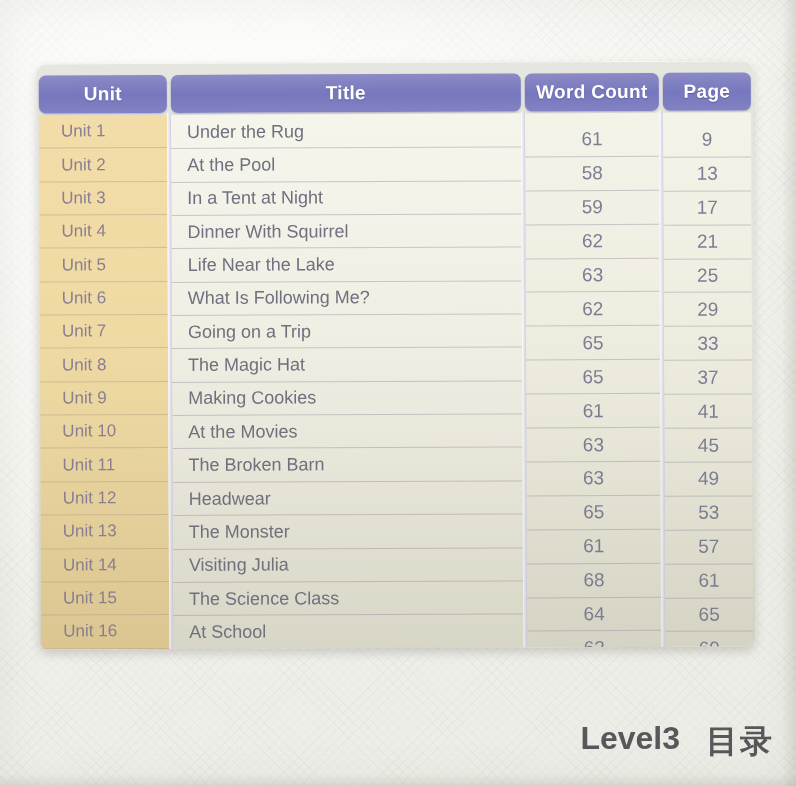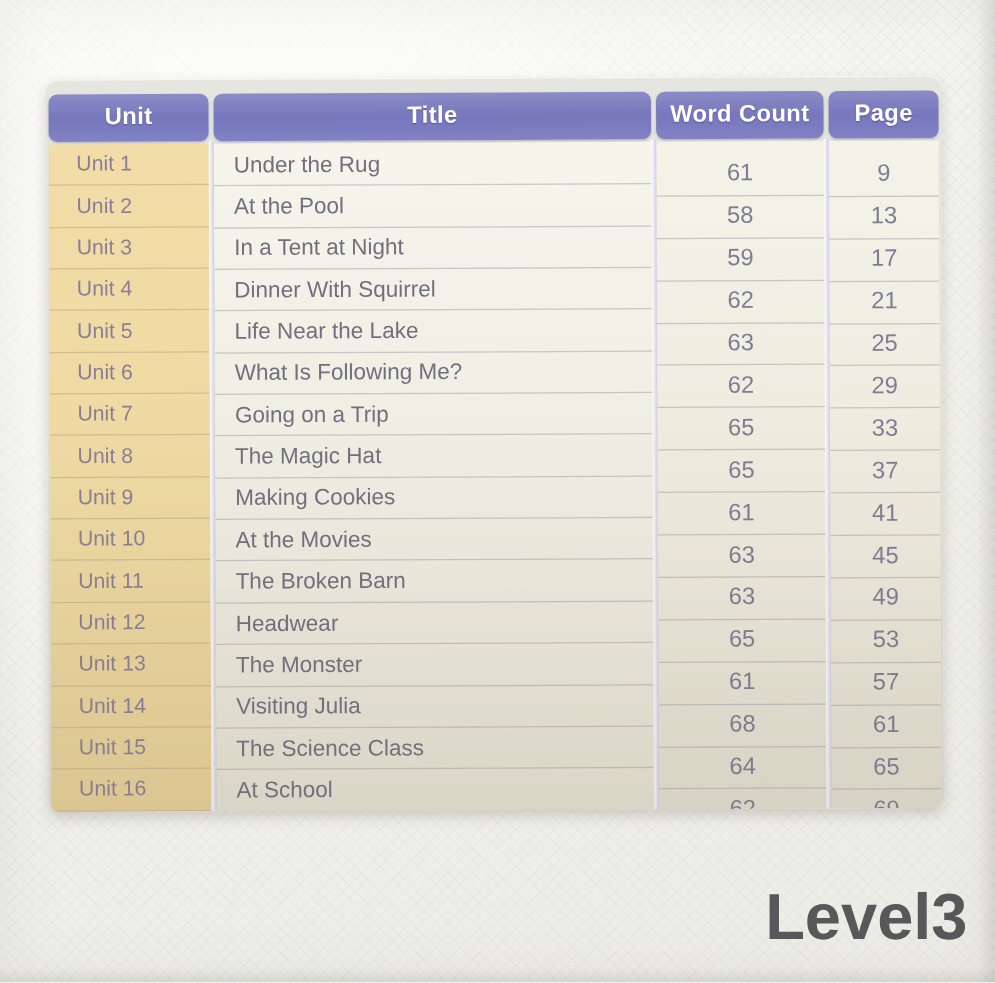--- a/index.html
+++ b/index.html
@@ -151,21 +151,21 @@
 
   
   #caption {
     position: absolute;
     right: 22px;
     bottom: 22px;
     display: flex;
     align-items: flex-start;
     gap: 26px;
     color: #58585a;
-    font-size: 52px;
+    font-size: 32px;
     font-weight: bold;
     letter-spacing: 0px;
   }
   #caption .cn { letter-spacing: 2px; }
 </style>
 </head>
 <body>
 
 <div id="photo-page">
 
@@ -255,15 +255,16 @@
 
     <div class="vsep v1"></div>
     <div class="vsep v2"></div>
     <div class="vsep v3"></div>
 
     <div class="shade"></div>
   </div>
 
   <div id="caption">
     <span class="en">Level3</span>
+    <span class="cn">目录</span>
   </div>
 
 </div>
 
 </body></html>

